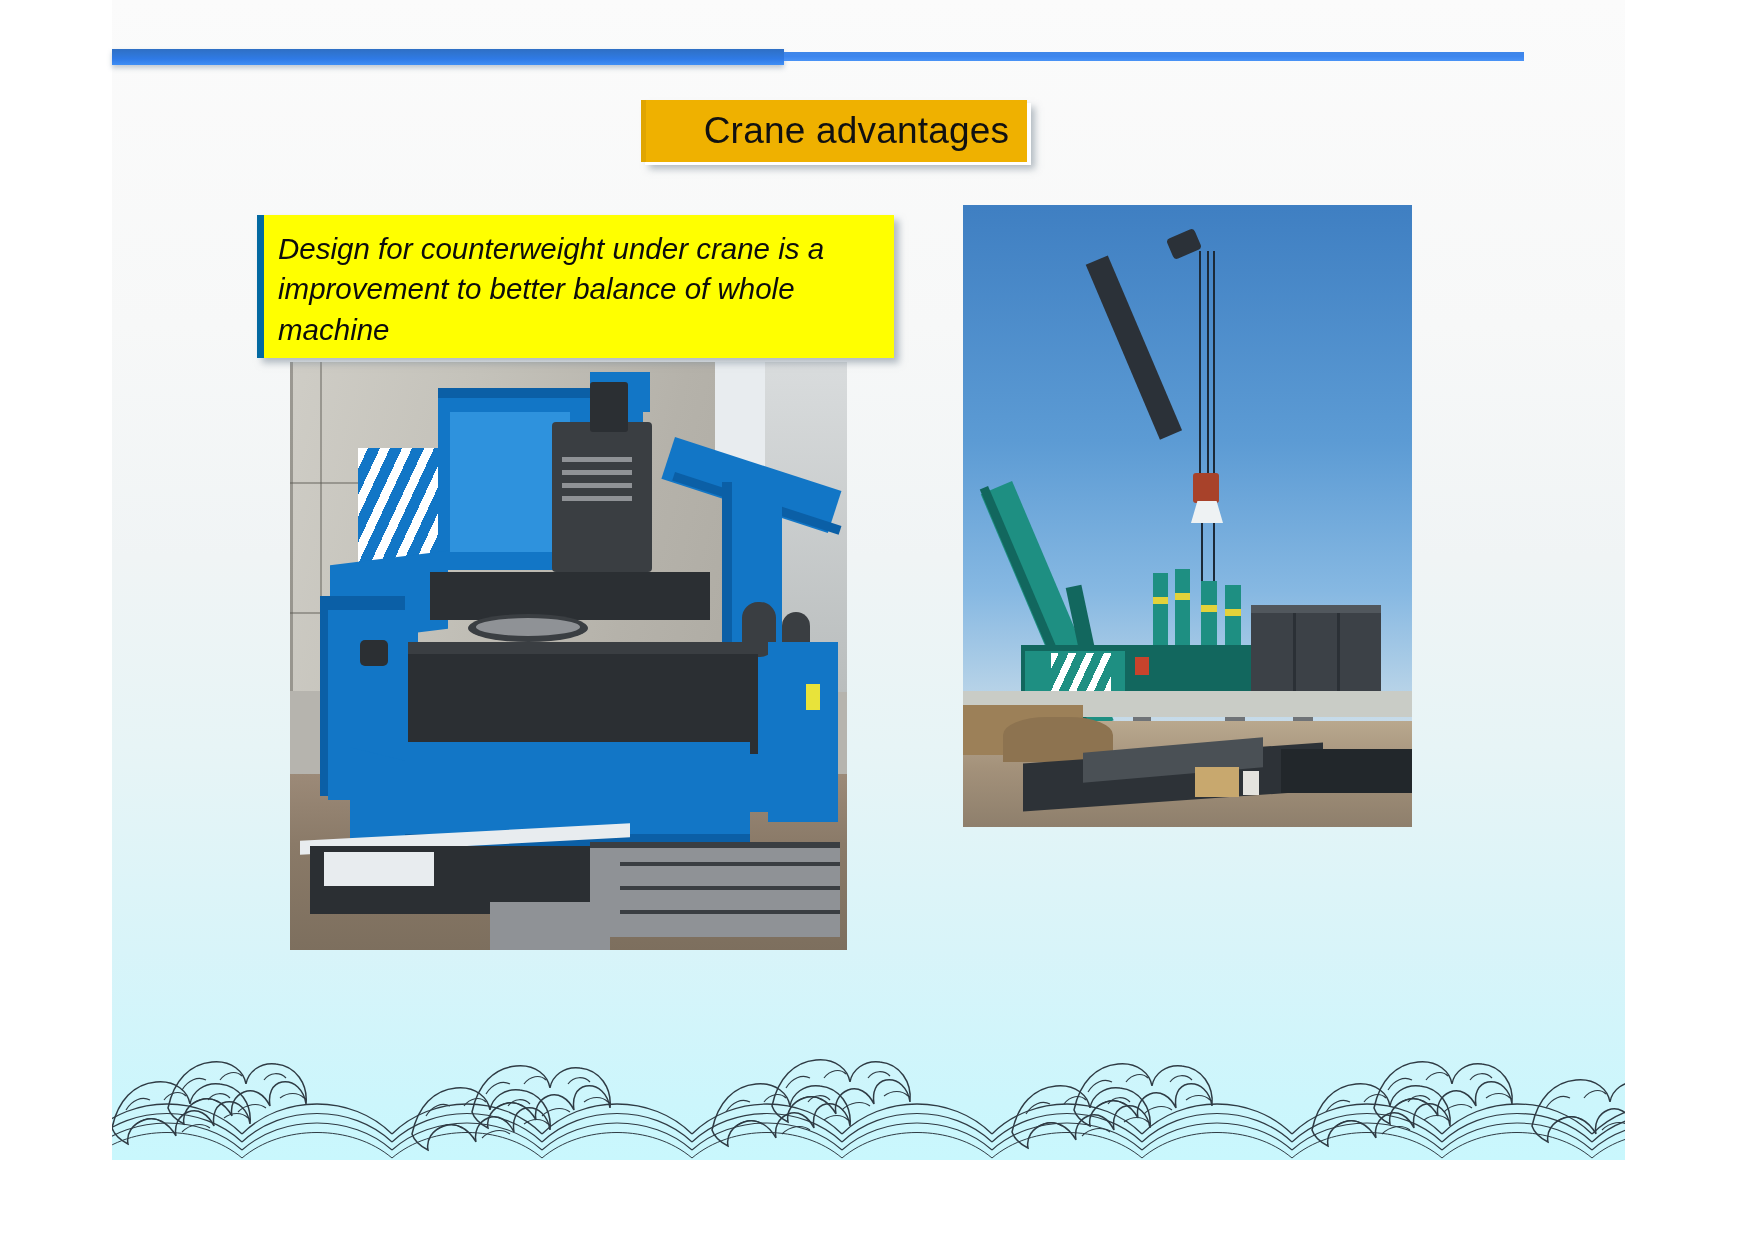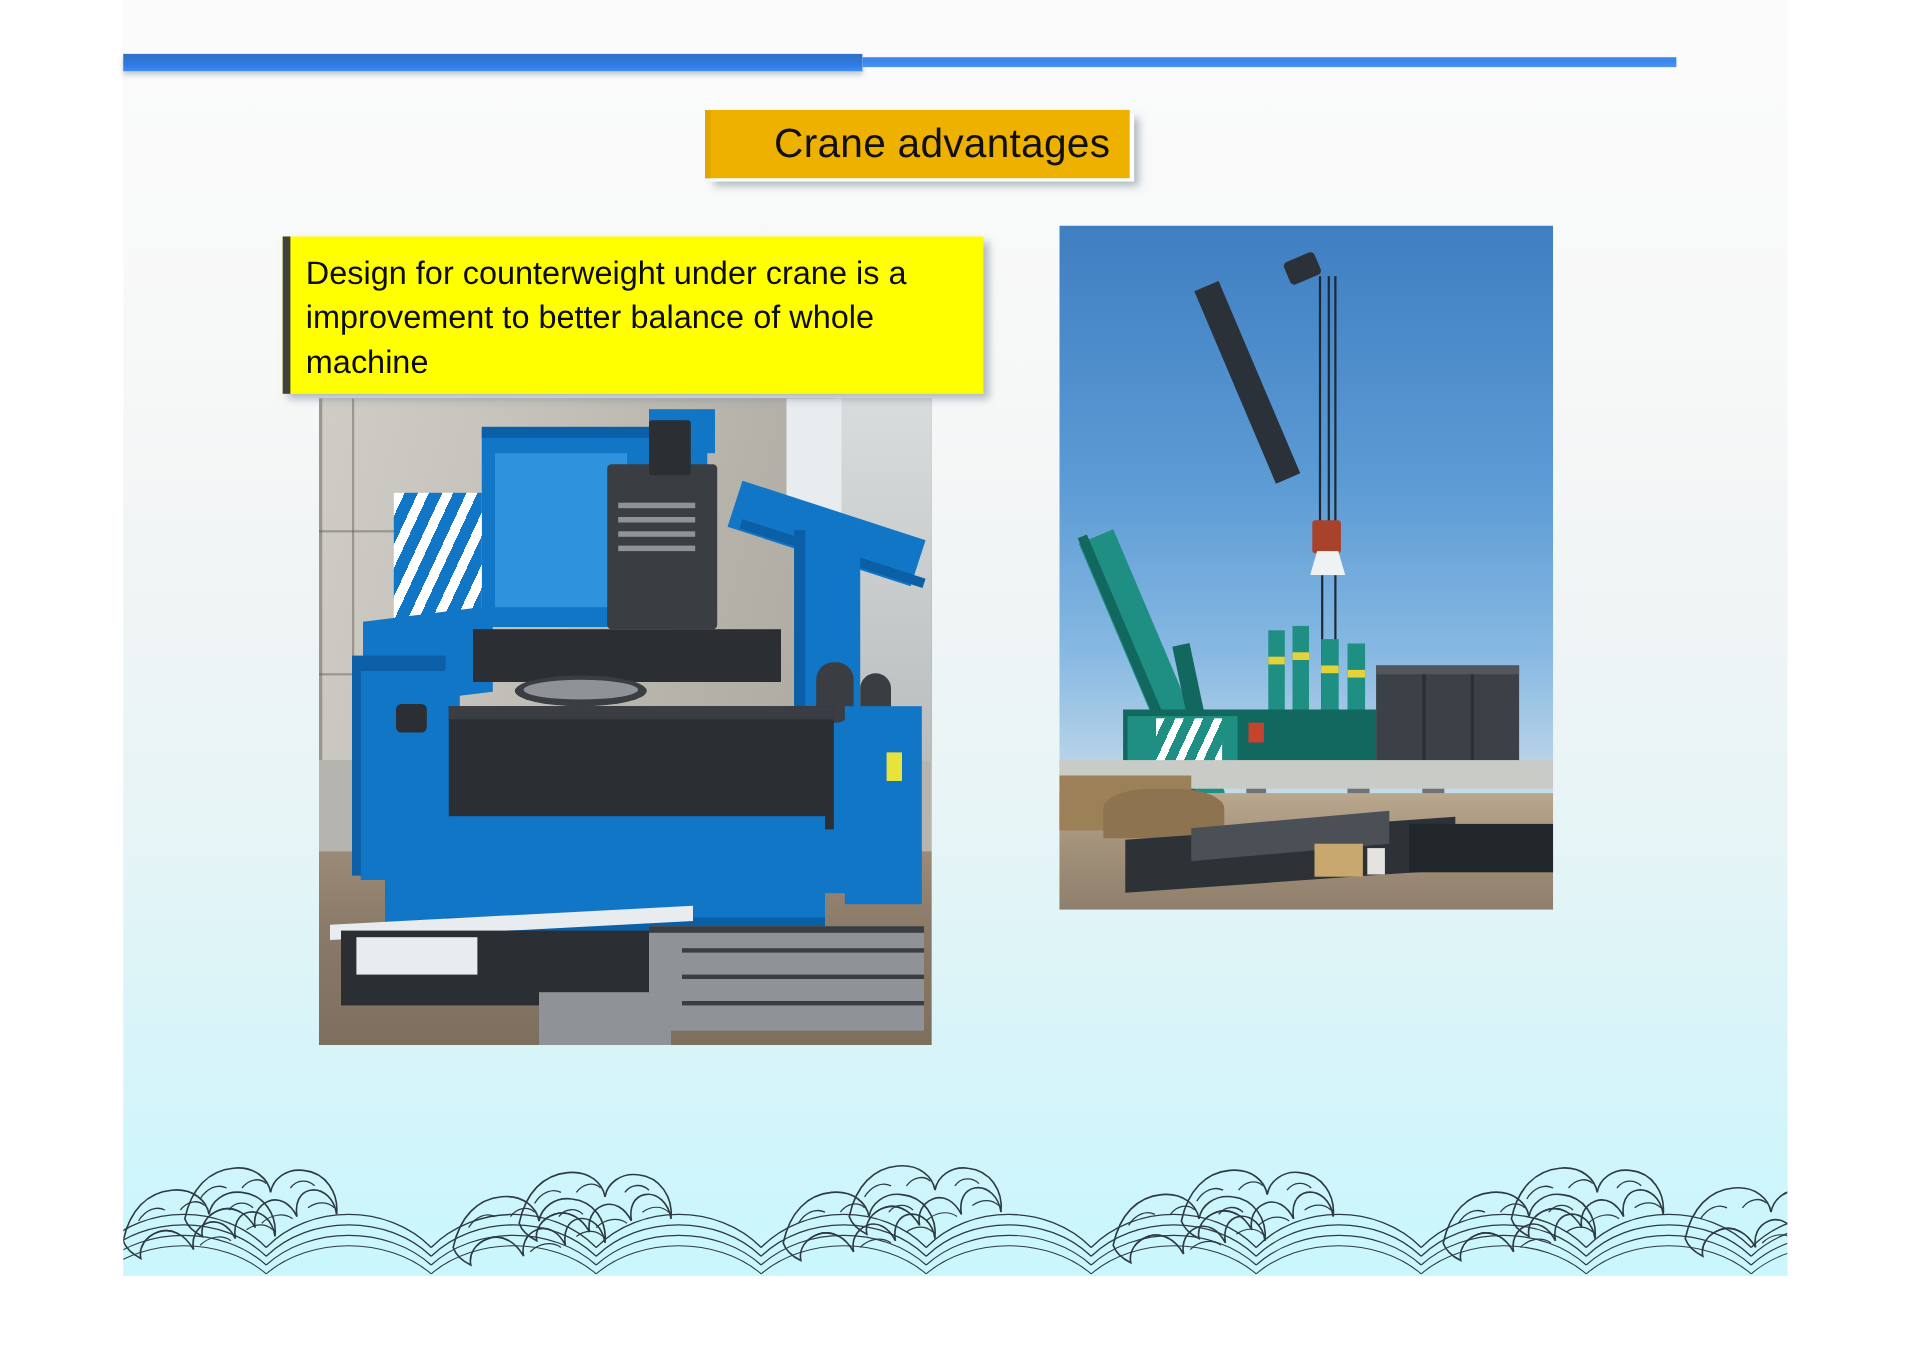--- a/index.html
+++ b/index.html
@@ -35,23 +35,24 @@
     position:absolute; left:641px; top:100px; width:386px; height:62px;
     background:#efb100; border-left:5px solid #e0a500;
     display:flex; align-items:center; justify-content:center;
   }
   .title-plate span {
     font-size:37px; color:#111; letter-spacing:.2px; white-space:nowrap;margin-left:40px;
   }
 
   
   .callout {
-    position:absolute; background:#ffff00; border-left:7px solid #404040;
+    position:absolute; background:#ffff00; border-left:7px solid #0369a1;
     box-shadow:5px 5px 7px rgba(120,135,150,.55);
     padding:14px 20px 14px 14px;
+    font-style:italic;
   }
   .callout p { font-size:29.5px; line-height:1.37; color:#0c0c0c; }
 
   #callout-left  { left:257px; top:215px; width:637px; height:143px; }
   #callout-right { left:1010px; top:824px; width:411px; height:127px; }
   #callout-right p { font-size:29px; line-height:1.38; }
 
   
   .photo { position:absolute; overflow:hidden; }
 

